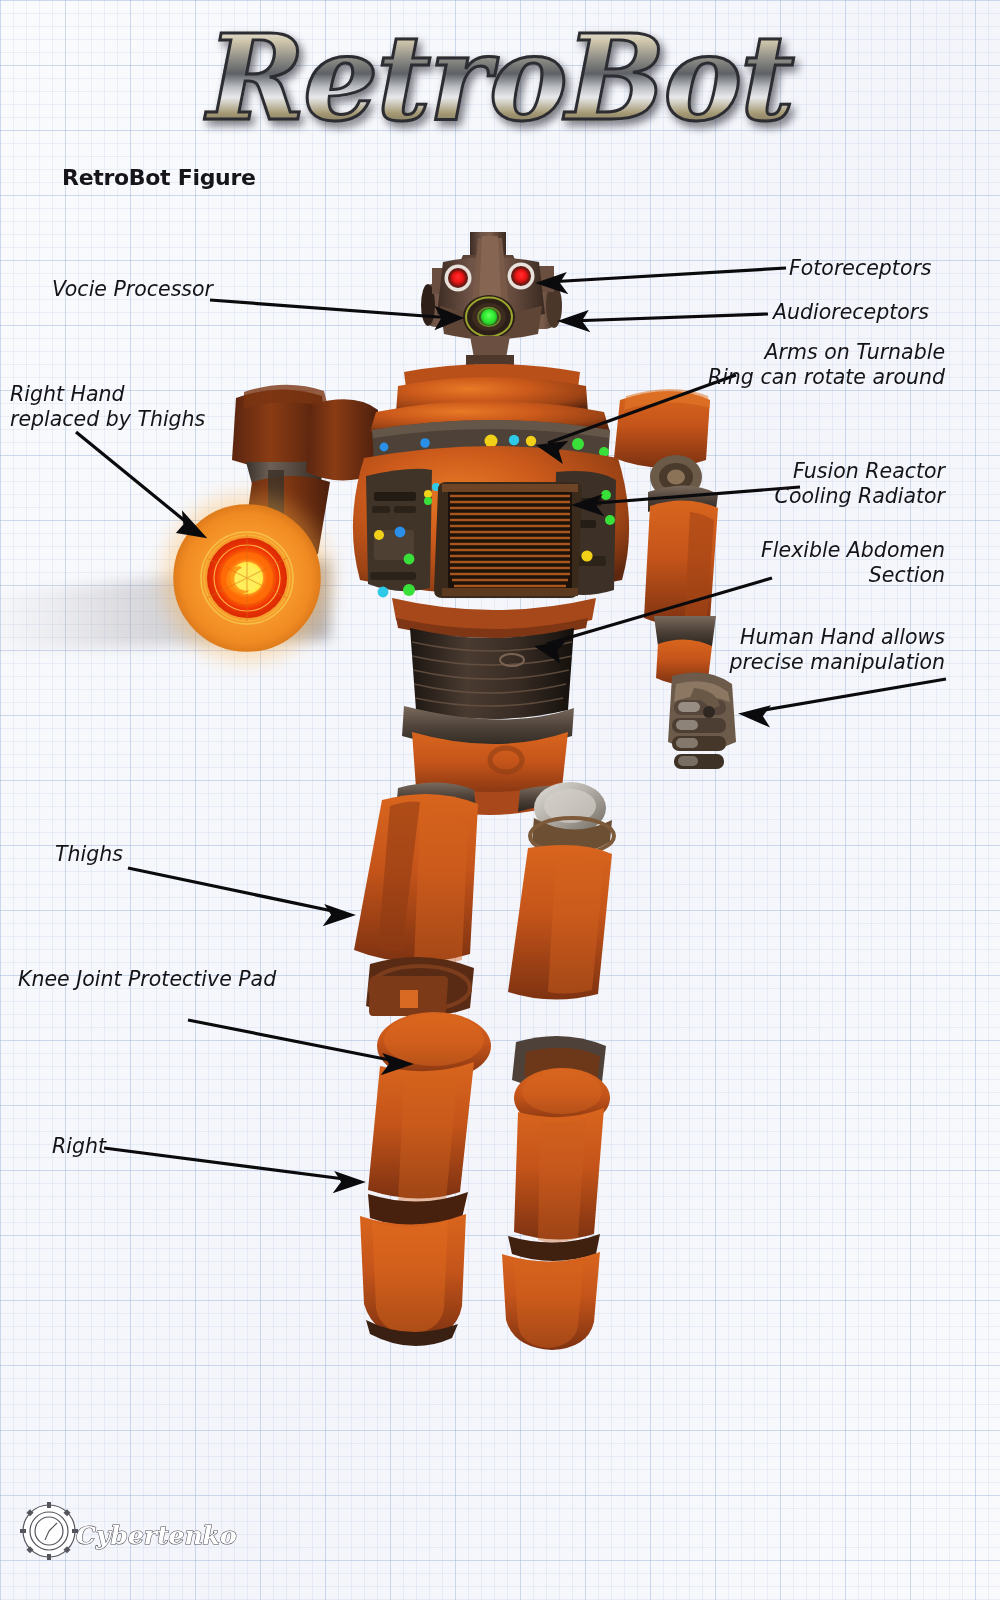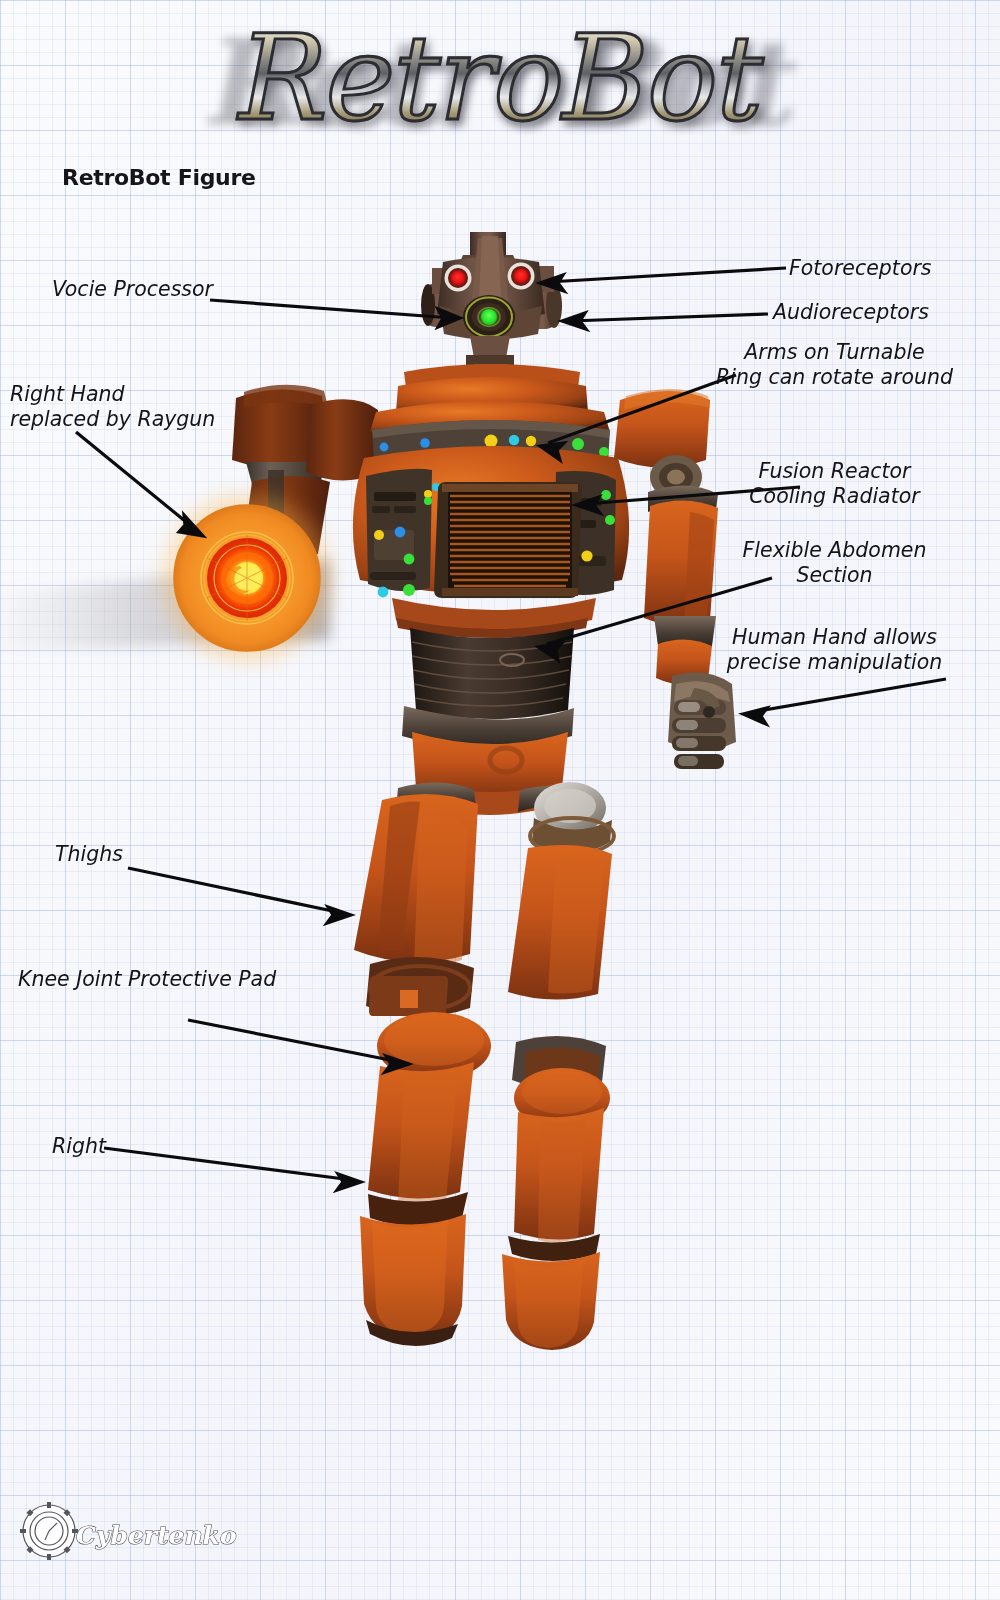--- a/index.html
+++ b/index.html
@@ -17,21 +17,21 @@
       linear-gradient(to right, rgba(176,196,226,0.22) 1px, transparent 1px),
       linear-gradient(to bottom, rgba(176,196,226,0.22) 1px, transparent 1px),
       linear-gradient(115deg, rgba(255,255,255,0.55), rgba(236,240,250,0.2) 55%, rgba(255,255,255,0.5));
     background-size:65px 65px,65px 65px,13px 13px,13px 13px,100% 100%;
   }
   
   #title-wrap{position:absolute;left:0;top:4px;width:1000px;height:150px;}
   .title-txt{
     position:absolute;left:0;top:0;width:1000px;text-align:center;
     font-family:"DejaVu Serif", serif;
-    font-size:118px;font-weight:normal;font-style:italic;
+    font-size:118px;font-weight:bold;font-style:italic;
     letter-spacing:-2px;line-height:148px;
     -webkit-text-stroke:3px #2c2c33;
     background:linear-gradient(180deg,
         #ffffff 0%, #f2f2f0 13%, #cfc6ac 25%, #8e8d86 37%,
         #5e6166 47%, #b9bcc1 56%, #e7e8ea 63%,
         #a49872 74%, #6d6a5e 85%, #3b3d44 95%, #2a2c31 100%);
     -webkit-background-clip:text;background-clip:text;
     color:transparent;
     filter:drop-shadow(4px 5px 4px rgba(40,40,50,0.45));
   }
@@ -47,21 +47,21 @@
     font-family:"DejaVu Sans", sans-serif;
     font-size:22px;font-weight:bold;color:#15151a;letter-spacing:-0.3px;
   }
   
   .label{
     position:absolute;
     font-family:"DejaVu Sans", sans-serif;
     font-style:italic;font-size:20.5px;color:#141418;
     line-height:25px;white-space:pre-line;
   }
-  .lab-r{text-align:center;margin-left:42px;}
+  .lab-r{text-align:right;}
   .lab-l{text-align:left;}
   
   #art,#leaders{position:absolute;left:0;top:0;width:1000px;height:1600px;}
   #leaders{pointer-events:none;}
   
   #sig{position:absolute;left:18px;top:1500px;width:220px;height:62px;}
   .sig-text{
     font-family:"DejaVu Serif", serif;font-style:italic;font-size:25px;
     font-weight:bold;fill:#ffffff;stroke:#4a4a52;stroke-width:1.1px;
     paint-order:stroke fill;
@@ -503,21 +503,21 @@
       <path d="M538 647 l24 -4 l-6 7 l2 10 z"></path>
 
       <line x1="946" y1="679" x2="752" y2="712"></line>
       <path d="M743 714 l24 -6 l-6 8 l5 8 z"></path>
     </g>
   </svg>
 
   <div id="labels">
       <div class="label lab-l" style="left: 52px; top: 277px; width: 300px;">Vocie Processor</div>
       <div class="label lab-l" style="left: 10px; top: 382px; width: 300px;">Right Hand
-replaced by Raygun</div>
+replaced by Thighs</div>
       <div class="label lab-l" style="left: 55px; top: 842px; width: 200px;">Thighs</div>
       <div class="label lab-l" style="left: 18px; top: 967px; width: 320px;">Knee Joint Protective Pad</div>
       <div class="label lab-l" style="left: 52px; top: 1134px; width: 160px;">Right</div>
       <div class="label lab-l" style="left: 789px; top: 256px; width: 210px;">Fotoreceptors</div>
       <div class="label lab-l" style="left: 773px; top: 300px; width: 220px;">Audioreceptors</div>
       <div class="label lab-r" style="left: 640px; top: 340px; width: 305px;">Arms on Turnable
 Ring can rotate around</div>
       <div class="label lab-r" style="left: 640px; top: 459px; width: 305px;">Fusion Reactor
 Cooling Radiator</div>
       <div class="label lab-r" style="left: 640px; top: 538px; width: 305px;">Flexible Abdomen

